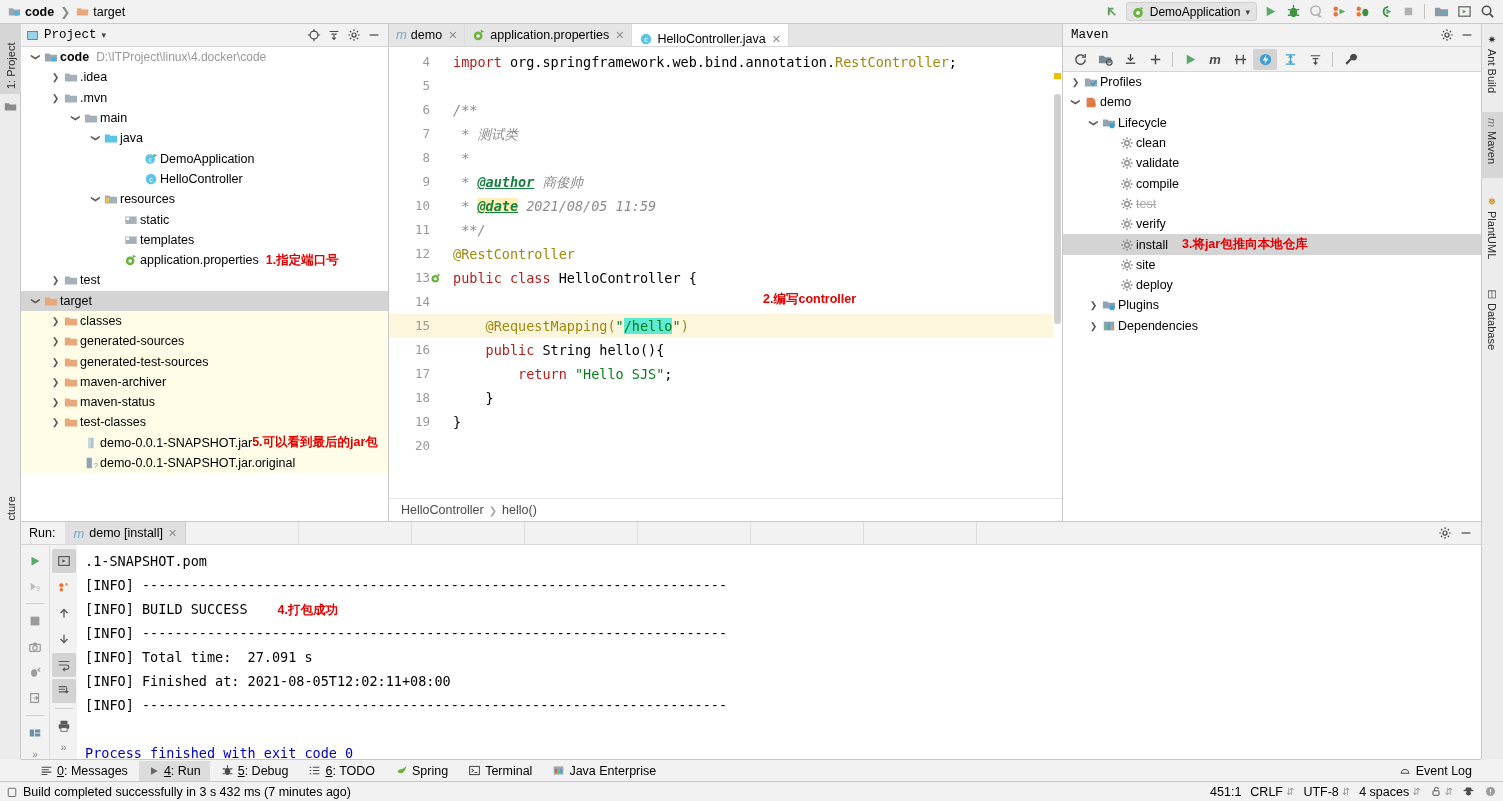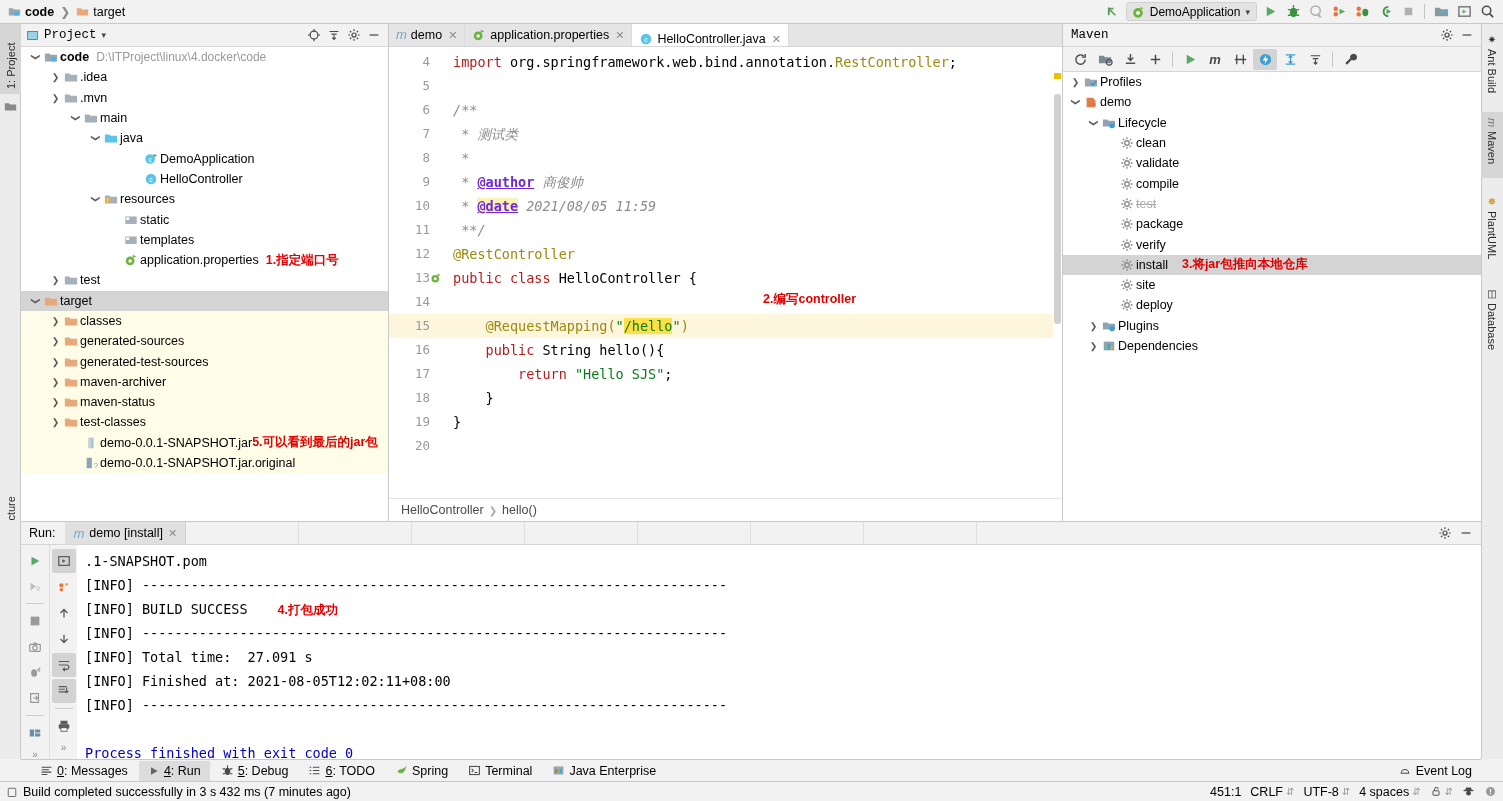--- a/index.html
+++ b/index.html
@@ -113,24 +113,24 @@
   .code {
     flex: 1; position: relative; padding-top: 3px;
     font-family: "DejaVu Sans Mono", monospace; font-size: 13.5px;
     white-space: pre; overflow: hidden;
   }
   .cline { height: 24px; line-height: 24px; padding-left: 10px; position: relative; }
   .cline.hl { background: #fdf6dd; }
   .kw { color: #b91c1c; font-weight: normal; }
   .ann { color: #9e880d; text-align: right; }
   .cmt { color: #8c8c8c; font-style: italic; }
-  .cmt-tag { color: #6d28d9; font-weight: bold; text-decoration: underline; text-align: right; }
+  .cmt-tag { color: #15803d; font-style: italic; font-weight: bold; text-decoration: underline; text-align: right; }
   .cmt-tag-hl { background: #fdf0b5; }
   .str { color: #067d17; }
-  .str-sel { background: #fde047; }
+  .str-sel { background: #5eead4; }
   .type { color: #9e880d; }
   .fold { position: absolute; left: -14px; top: 6px; width: 10px; height: 10px; color: #b0b0b0; font-size: 9px; }
   .ovr-note { position: absolute; color: #e00000; font-weight: bold; font-size: 12.5px; font-family: "Liberation Sans", sans-serif; }
   .scroll-v { position: absolute; right: 0; top: 23px; width: 9px; height: 430px; background: #fff; }
   .scroll-thumb { position: absolute; right: 1px; top: 5px; width: 7px; height: 200px; background: #d0d0d0; border-radius: 3px; }
   .err-stripe { position: absolute; right: 1px; width: 7px; height: 6px; background: #f0c000; }
   .breadcrumb-bar {
     height: 23px; background: #fff; border-top: 1px solid #e6e6e6;
     display: flex; align-items: center; padding-left: 12px; gap: 5px;
     font-size: 12.5px; color: #4a4a4a; flex: none;
@@ -852,31 +852,20 @@
         </div>
         <div class="mrow">
           <span style="width:42px;flex:none"></span>
           <span class="arrow"></span>
           <span class="ticon">
             <svg width="14" height="14" viewBox="0 0 16 16">
               <circle cx="8" cy="8" r="2.6" fill="none" stroke="#8a8a8a" stroke-width="1.5"></circle>
               <path d="M8 1.5v2.2M8 12.3v2.2M1.5 8h2.2M12.3 8h2.2M3.3 3.3l1.6 1.6M11.1 11.1l1.6 1.6M12.7 3.3l-1.6 1.6M4.9 11.1l-1.6 1.6" stroke="#8a8a8a" stroke-width="1.5"></path>
             </svg>
           </span>
-          <span class="tlabel">package</span>
-        </div>
-        <div class="mrow">
-          <span style="width:42px;flex:none"></span>
-          <span class="arrow"></span>
-          <span class="ticon">
-            <svg width="14" height="14" viewBox="0 0 16 16">
-              <circle cx="8" cy="8" r="2.6" fill="none" stroke="#8a8a8a" stroke-width="1.5"></circle>
-              <path d="M8 1.5v2.2M8 12.3v2.2M1.5 8h2.2M12.3 8h2.2M3.3 3.3l1.6 1.6M11.1 11.1l1.6 1.6M12.7 3.3l-1.6 1.6M4.9 11.1l-1.6 1.6" stroke="#8a8a8a" stroke-width="1.5"></path>
-            </svg>
-          </span>
           <span class="tlabel">verify</span>
         </div>
         <div class="mrow sel">
           <span style="width:42px;flex:none"></span>
           <span class="arrow"></span>
           <span class="ticon">
             <svg width="14" height="14" viewBox="0 0 16 16">
               <circle cx="8" cy="8" r="2.6" fill="none" stroke="#8a8a8a" stroke-width="1.5"></circle>
               <path d="M8 1.5v2.2M8 12.3v2.2M1.5 8h2.2M12.3 8h2.2M3.3 3.3l1.6 1.6M11.1 11.1l1.6 1.6M12.7 3.3l-1.6 1.6M4.9 11.1l-1.6 1.6" stroke="#8a8a8a" stroke-width="1.5"></path>
             </svg>

